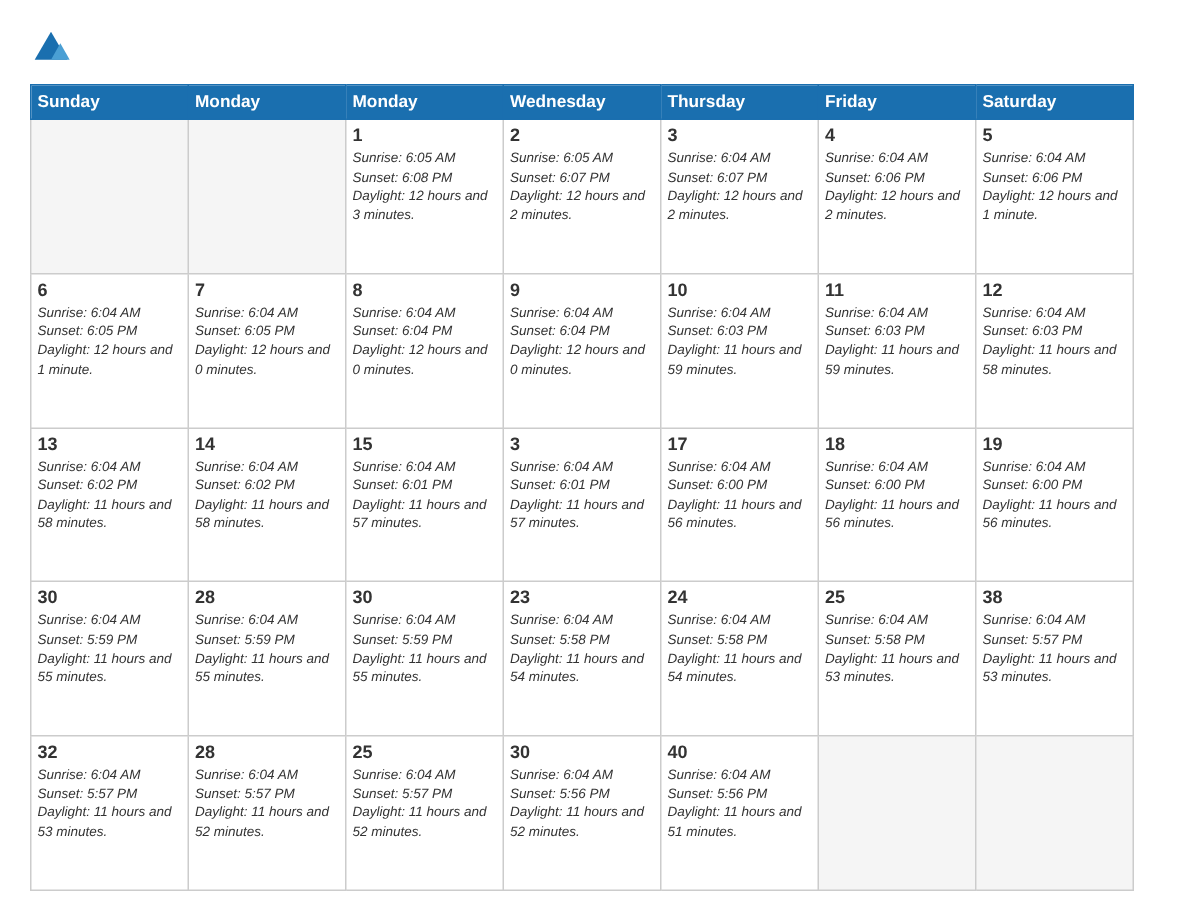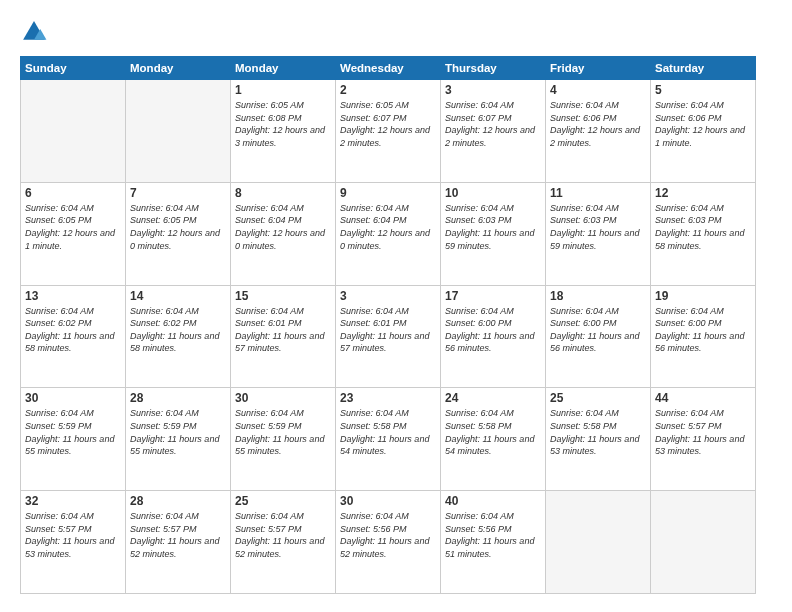--- a/index.html
+++ b/index.html
@@ -232,21 +232,21 @@
           </td>
           <td>
             <span class="day-num">24</span>
             <div class="day-info">Sunrise: 6:04 AM<br>Sunset: 5:58 PM<br>Daylight: 11 hours and 54 minutes.</div>
           </td>
           <td>
             <span class="day-num">25</span>
             <div class="day-info">Sunrise: 6:04 AM<br>Sunset: 5:58 PM<br>Daylight: 11 hours and 53 minutes.</div>
           </td>
           <td>
-            <span class="day-num">44</span>
+            <span class="day-num">38</span>
             <div class="day-info">Sunrise: 6:04 AM<br>Sunset: 5:57 PM<br>Daylight: 11 hours and 53 minutes.</div>
           </td>
         </tr>
         <tr>
           <td>
             <span class="day-num">32</span>
             <div class="day-info">Sunrise: 6:04 AM<br>Sunset: 5:57 PM<br>Daylight: 11 hours and 53 minutes.</div>
           </td>
           <td>
             <span class="day-num">28</span>

